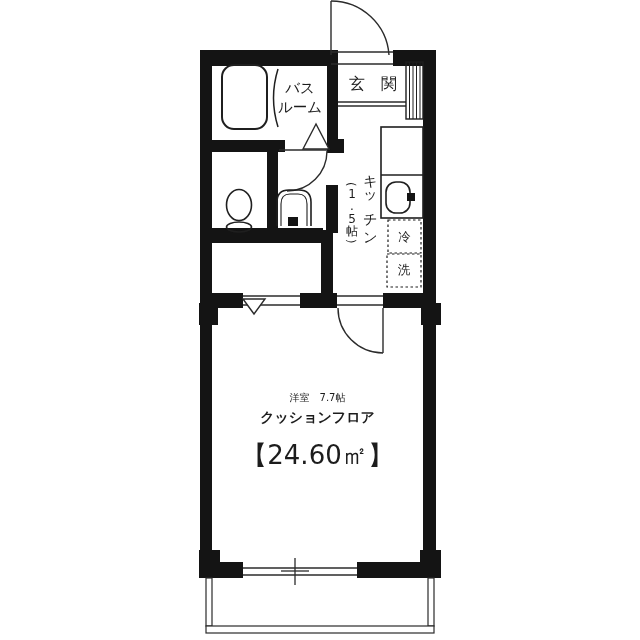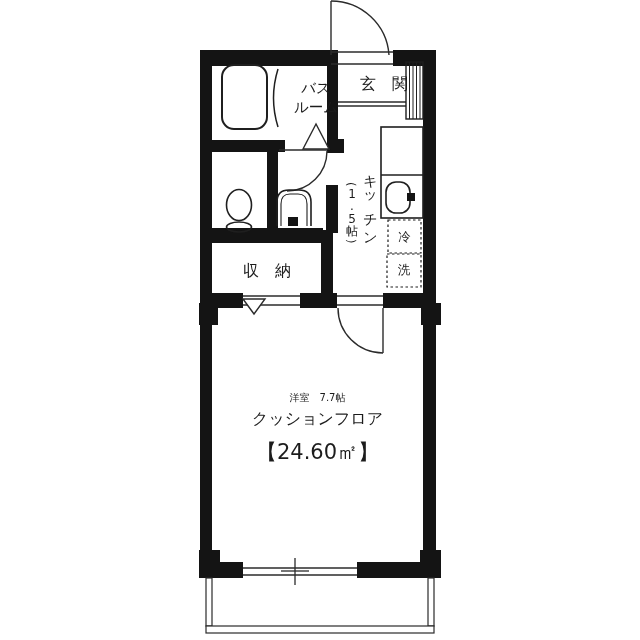--- a/index.html
+++ b/index.html
@@ -2,36 +2,36 @@
 <html><head>
 <meta charset="utf-8">
 <style>
   html,body{margin:0;padding:0;background:#ffffff;}
   #stage{
     position:relative;width:640px;height:640px;background:#ffffff;
     font-family:"DejaVu Sans",sans-serif;color:#1c1c1c;overflow:hidden;
   }
   #plan-svg{position:absolute;left:0;top:0;}
   .lbl{position:absolute;color:#1c1c1c;text-align:center;white-space:nowrap;}
-  .lbl-entrance{left:338px;top:74px;width:70px;font-size:16px;text-align:right;}
-  .lbl-bath{left:276px;top:79px;width:48px;font-size:14.5px;line-height:19px;padding-left:16px;}
+  .lbl-entrance{left:338px;top:74px;width:70px;font-size:16px;}
+  .lbl-bath{left:276px;top:79px;width:48px;font-size:14.5px;line-height:19px;}
   .lbl-bath span{display:block;}
   .lbl-kitchen{
     left:363px;top:161px;width:17px;height:84px;font-size:14px;
     writing-mode:vertical-rl;text-orientation:upright;letter-spacing:3px;white-space:normal;
   }
   .lbl-kitchen-size{left:345px;top:175px;width:14px;font-size:12px;white-space:normal;}
   .lbl-kitchen-size span{display:block;line-height:12.5px;text-align:center;}
   .lbl-kitchen-size span.rot{transform:rotate(90deg);}
   .lbl-fridge{left:388px;top:229px;width:33px;font-size:12.5px;}
   .lbl-washer{left:387px;top:262px;width:34px;font-size:12.5px;}
   .lbl-storage{left:212px;top:261px;width:110px;font-size:16px;}
   .lbl-room1{left:230px;top:391px;width:175px;font-size:10px;}
-  .lbl-room2{left:230px;top:409px;width:175px;font-size:16px;}
-  .lbl-area{left:230px;top:438px;width:175px;font-size:21px;}
+  .lbl-room2{left:230px;top:409px;width:175px;font-size:14px;font-weight:bold;}
+  .lbl-area{left:230px;top:438px;width:175px;font-size:26px;}
   .lbl-balcony{left:250px;top:590px;width:142px;font-size:15px;}
 </style>
 </head>
 <body>
 
 <div id="stage">
 
   <svg id="plan-svg" width="640" height="640" viewBox="0 0 640 640">
 
     <g fill="#141414" stroke="none">
@@ -141,19 +141,18 @@
     <span class="rot">（</span>
     <span>1</span>
     <span>.</span>
     <span>5</span>
     <span>帖</span>
     <span class="rot">）</span>
   </div>
 
   <div class="lbl lbl-fridge">冷</div>
   <div class="lbl lbl-washer">洗</div>
-  <div class="lbl lbl-storage">収　納</div>
 
   <div class="lbl lbl-room1">洋室　7.7帖</div>
   <div class="lbl lbl-room2">クッションフロア</div>
   <div class="lbl lbl-area">【24.60㎡】</div>
 
 </div>
 
 </body></html>

